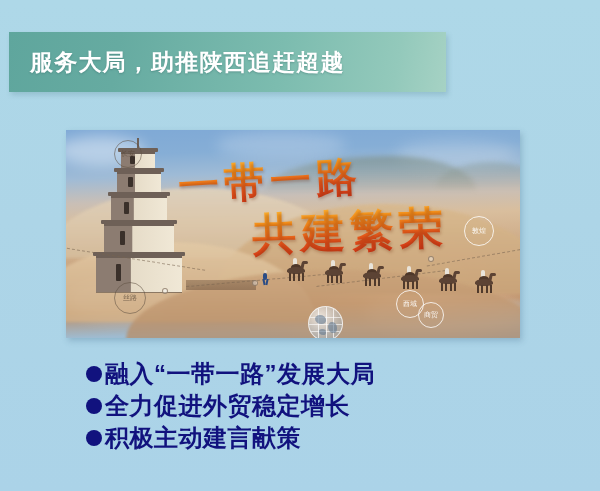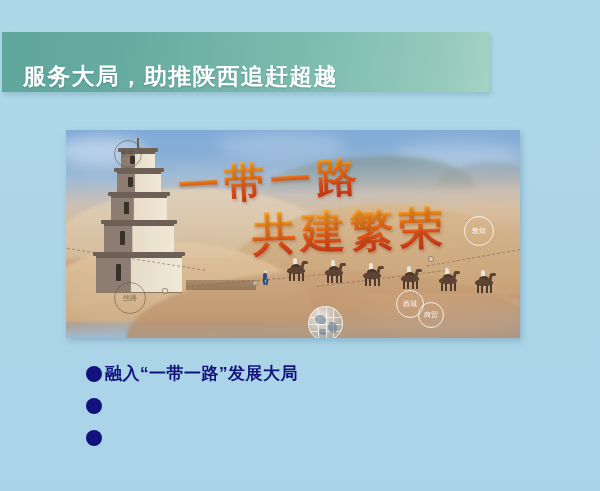--- a/index.html
+++ b/index.html
@@ -18,28 +18,28 @@
   #slide {
     position: relative;
     width: 600px;
     height: 491px;
     background: linear-gradient(180deg, #AED8E8 0%, #ADD5E7 45%, #ABD3E8 100%);
   }
 
   
   #title-banner {
     position: absolute;
-    left: 2px;
+    left: 9px;
     top: 32px;
-    width: 487px;
+    width: 437px;
     height: 60px;
     background: linear-gradient(100deg, #5FA69D 0%, #66ABA1 25%, #7CBCAF 62%, #93C9BB 88%, #A6D2C4 100%);
     box-shadow: 2px 3px 5px rgba(60, 110, 120, 0.22);
     display: flex;
-    align-items: flex-end;
+    align-items: center;
   }
   #title-banner .title-text {
     color: #FFFFFF;
     font-size: 23px;
     font-weight: bold;
     letter-spacing: 1.2px;
     margin-left: 21px;
     text-shadow: 0 1px 2px rgba(40, 90, 90, 0.35);
     white-space: nowrap;
   }
@@ -296,21 +296,21 @@
   .bullet-dot {
     width: 16px;
     height: 16px;
     border-radius: 50%;
     background: #11127E;
     flex: 0 0 auto;
     margin-right: 3px;
   }
   .bullet-text {
     color: #11127E;
-    font-size: 17px;
+    font-size: 24px;
     font-weight: bold;
     letter-spacing: 0.5px;
     line-height: 30px;
   }
 </style>
 </head>
 <body>
 
 <div id="slide">
 
@@ -478,21 +478,23 @@
 
   <div id="bullet-list">
 
     <div class="bullet-row">
       <div class="bullet-dot"></div>
       <div class="bullet-text">融入“一带一路”发展大局</div>
     </div>
 
     <div class="bullet-row">
       <div class="bullet-dot"></div>
+      <div class="bullet-text">全力促进外贸稳定增长</div>
     </div>
 
     <div class="bullet-row">
       <div class="bullet-dot"></div>
+      <div class="bullet-text">积极主动建言献策</div>
     </div>
 
   </div>
 
 </div>
 
 </body></html>

